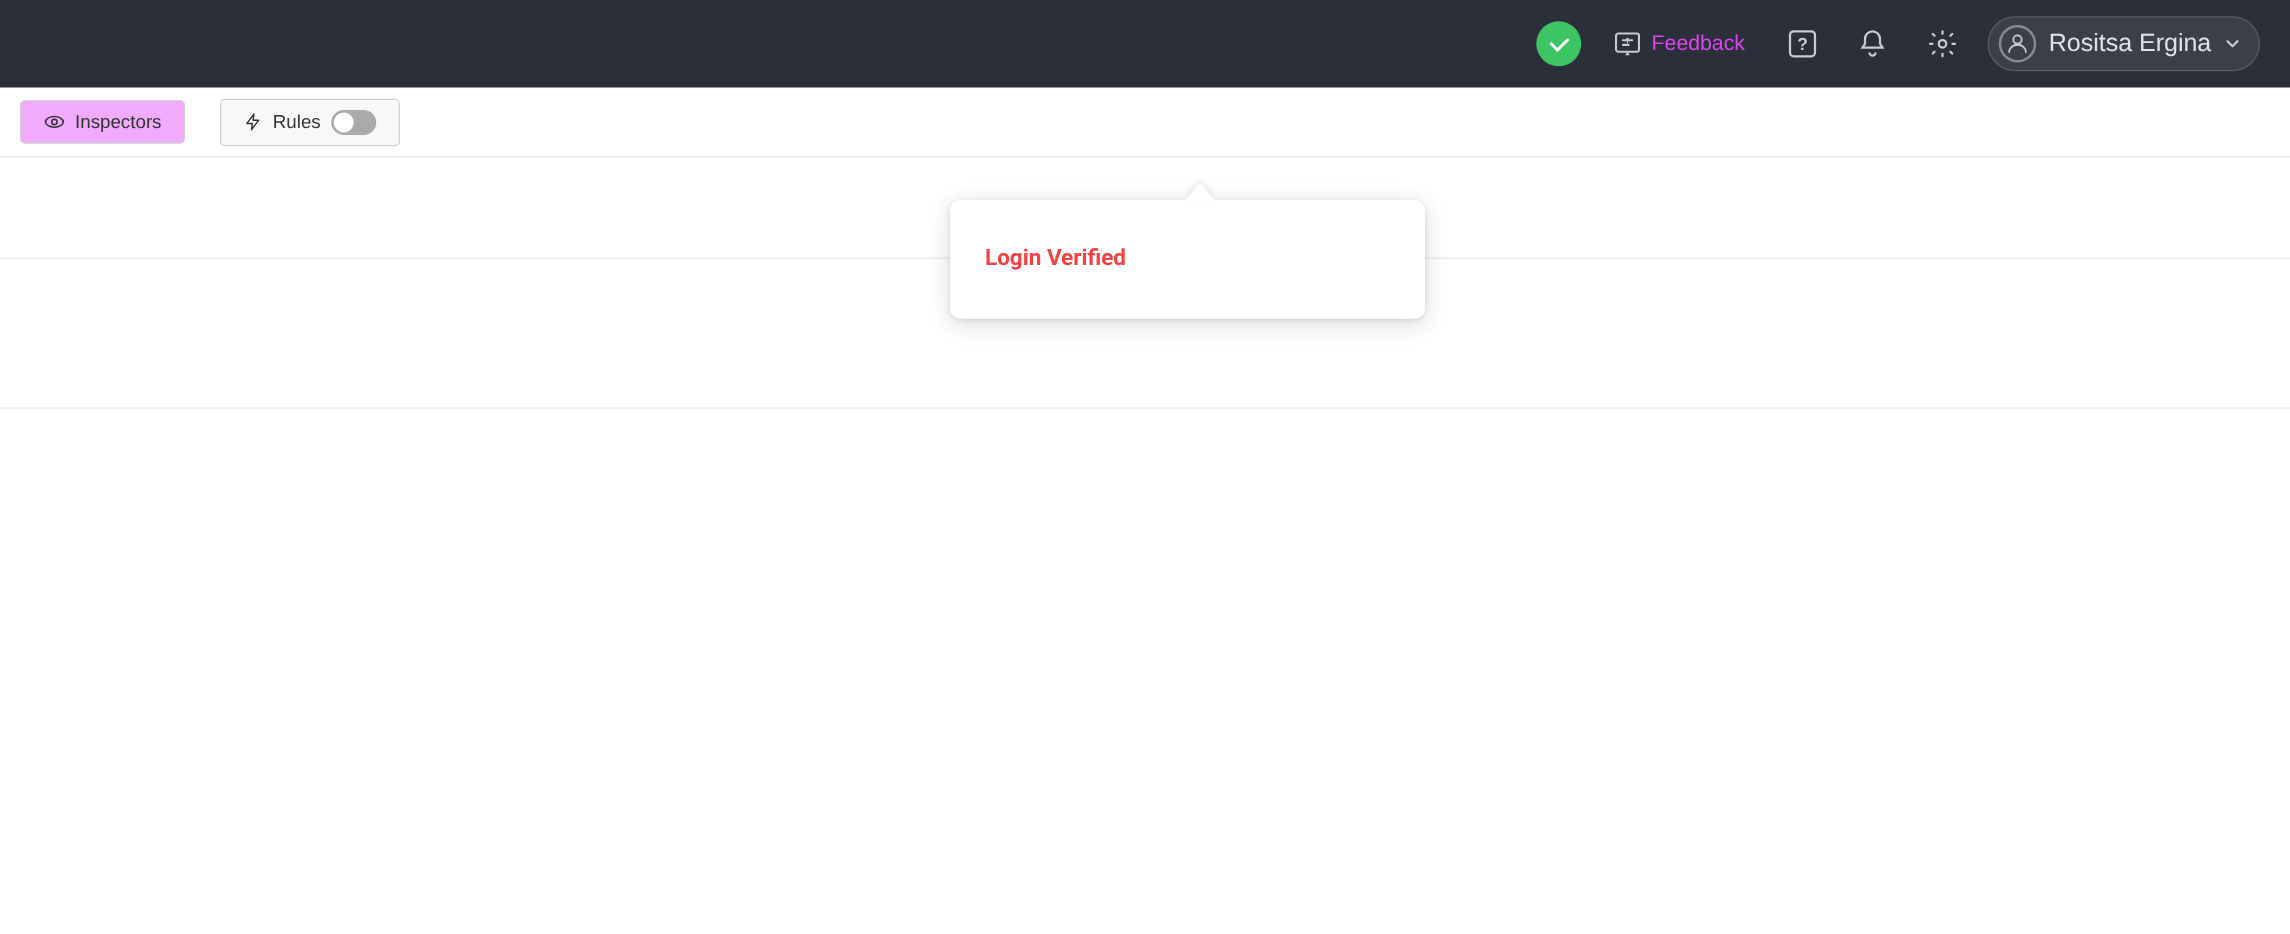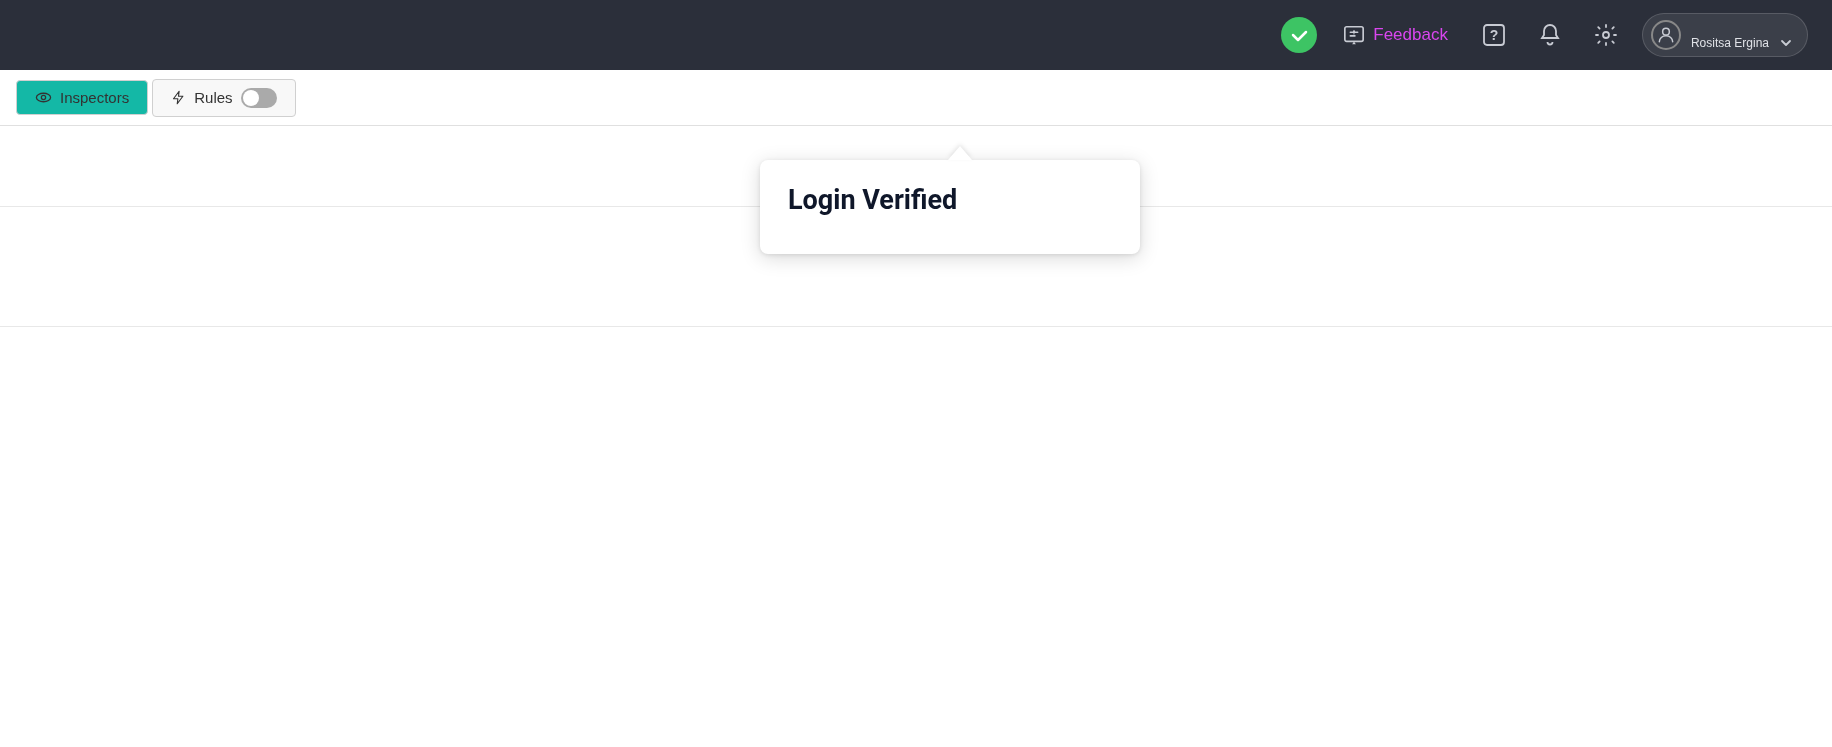--- a/index.html
+++ b/index.html
@@ -79,29 +79,29 @@
       display: flex;
       align-items: center;
       justify-content: center;
       color: white;
       font-size: 18px;
       font-weight: bold;
     }
 
     .user-btn {
       display: flex;
-      align-items: flex-end;
+      align-items: center;
       gap: 10px;
       background: rgba(255,255,255,0.08);
       border: 1px solid rgba(255,255,255,0.15);
       border-radius: 24px;
       padding: 6px 14px 6px 8px;
       cursor: pointer;
       color: #e0e2e7;
-      font-size: 12px;
+      font-size: 20px;
       margin-left: 4px;
     }
 
     .user-avatar {
       width: 30px;
       height: 30px;
       border-radius: 50%;
       border: 2px solid #888;
       display: flex;
       align-items: center;
@@ -121,39 +121,40 @@
       gap: 4px;
     }
 
     .tab-btn {
       display: flex;
       align-items: center;
       gap: 8px;
       padding: 8px 18px;
       border: 1px solid #d0d0d0;
       border-radius: 4px;
-      background: #14b8a6;
+      background: #f0abfc;
       cursor: pointer;
       font-size: 15px;
       color: #333;
       font-weight: 500;
     }
 
     .toggle-btn {
       display: flex;
       align-items: center;
       gap: 8px;
       padding: 8px 18px;
       border: 1px solid #d0d0d0;
       border-radius: 4px;
       background: #f8f8f8;
       cursor: pointer;
       font-size: 15px;
       color: #333;
       font-weight: 500;
+      margin-left: 24px;
     }
 
     .toggle-switch {
       width: 36px;
       height: 20px;
       background: #aaa;
       border-radius: 10px;
       position: relative;
       display: inline-block;
     }
@@ -199,24 +200,25 @@
 
     .popup-card {
       background: white;
       border-radius: 8px;
       box-shadow: 0 4px 20px rgba(0,0,0,0.15), 0 1px 4px rgba(0,0,0,0.1);
       padding: 24px 28px;
       width: 380px;
     }
 
     .popup-title {
-      color: #0f172a;
-      font-size: 27px;
+      color: #ef4444;
+      font-size: 18px;
       font-weight: 700;
       margin-bottom: 14px;
+      margin-top: 12px;
     }
 
     .popup-body {
       color: #333;
       font-size: 17px;
       line-height: 1.6;
     }
 
     
     .page-area {

